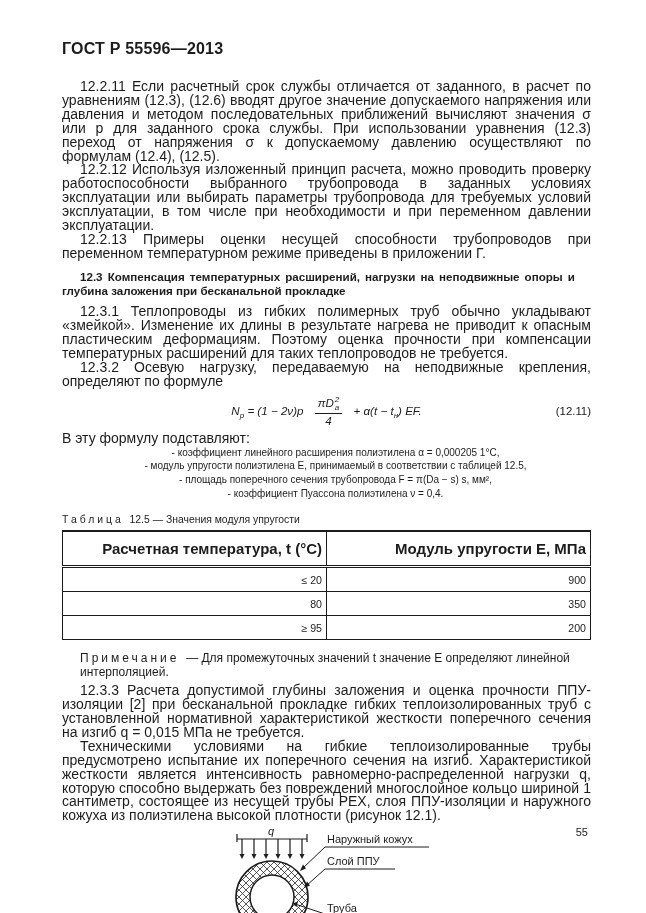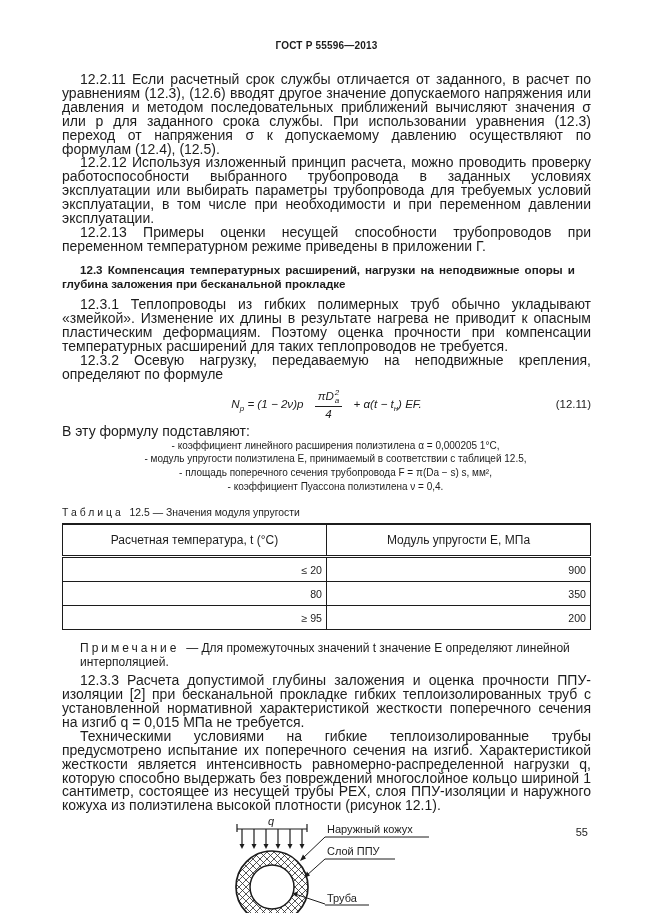--- a/index.html
+++ b/index.html
@@ -1,43 +1,43 @@
 <!DOCTYPE html>
 <html lang="ru"><head>
 <meta charset="utf-8">
 <style>
   html,body{margin:0;padding:0;background:#ffffff;}
   .page{
     position:relative;width:646px;height:913px;background:#fff;overflow:hidden;
     font-family:"Liberation Sans",sans-serif;color:#1c1c1c;
   }
   .content{position:absolute;left:62px;top:40px;width:529px;}
-  .doc-header{text-align:center;font-weight:bold;font-size:10px;letter-spacing:.2px;margin:0 0 22px 0;}
+  .doc-header{text-align:left;font-weight:bold;font-size:16px;letter-spacing:.2px;margin:0 0 22px 0;}
   p.body{font-size:14px;line-height:13.9px;text-align:justify;margin:0;text-indent:18px;}
   p.noindent{text-indent:0;}
   h2.sec{font-size:11.6px;line-height:14.2px;font-weight:bold;text-align:justify;text-indent:18px;margin:9px 16px 7px 0;}
   .list p{font-size:10px;line-height:13.9px;text-align:center;margin:0;text-indent:18px;}
 
   
   .formula-row{position:relative;margin:7px 0 5px 0;text-align:center;font-size:11.6px;font-style:italic;}
   .formula-row sub{font-size:8px;}
   .eq-num{position:absolute;right:0;top:50%;transform:translateY(-50%);font-style:normal;font-size:11.4px;}
   .frac{display:inline-block;vertical-align:middle;text-align:center;margin:0 8px;}
   .frac .num{display:block;border-bottom:1px solid #1c1c1c;padding:0 3px 1px 3px;line-height:12px;}
   .frac .den{display:block;line-height:12px;padding-top:1px;}
   .supsub{display:inline-flex;flex-direction:column;vertical-align:middle;font-size:8px;line-height:8px;margin-left:1px;}
 
   
   .tbl-caption{font-size:10.4px;margin:13px 0 5px 0;}
   .tbl-caption .sp{letter-spacing:3px;}
   table.gost{width:100%;border-collapse:collapse;}
   table.gost th{
-    font-weight:normal;font-size:12px;color:#1c1c1c;
+    font-weight:bold;font-size:15px;color:#1c1c1c;
     border:1px solid #1c1c1c;border-top:2px solid #1c1c1c;border-bottom:3px double #1c1c1c;
-    padding:8px 4px;text-align:center;
+    padding:8px 4px;text-align:right;
   }
   table.gost td{
     border:1px solid #1c1c1c;font-size:10.6px;text-align:right;padding:5px 4px;height:13px;
   }
   .note{font-size:12px;margin:11px 0 5px 0;padding-left:18px;}
   .note .sp{letter-spacing:3px;}
 
   
   .fig{text-align:center;margin-top:4px;}
   svg text{font-family:"Liberation Sans",sans-serif;font-size:11px;fill:#1c1c1c;}

